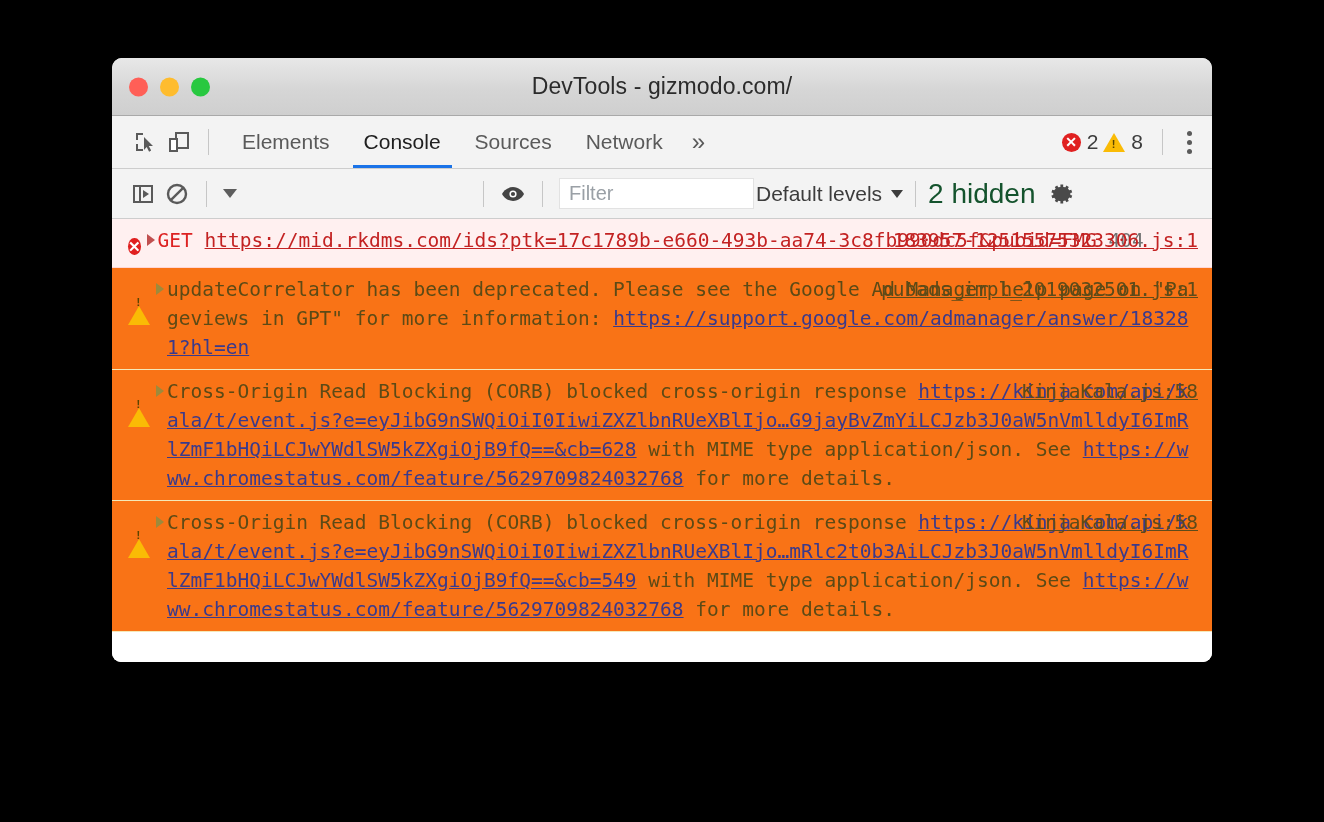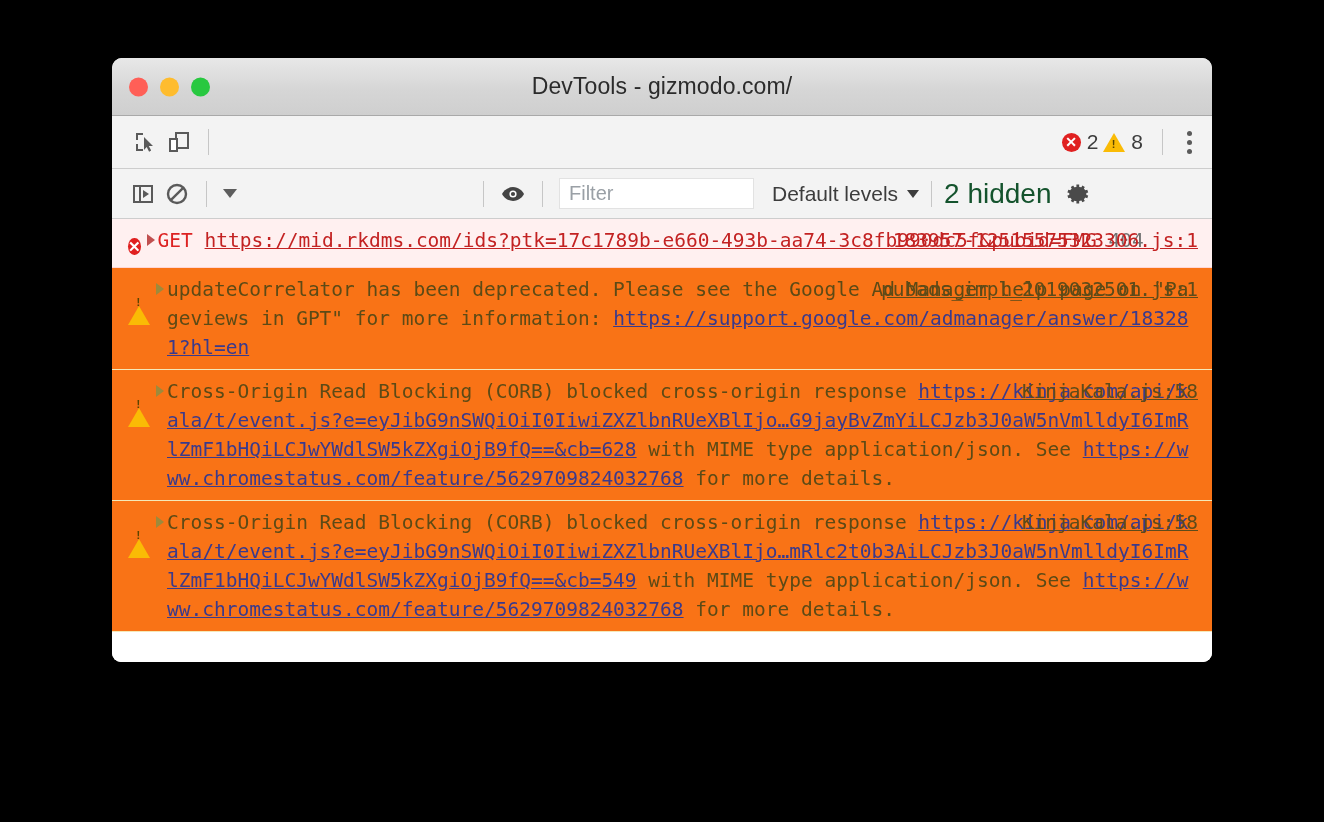--- a/index.html
+++ b/index.html
@@ -235,21 +235,21 @@
     padding: 0 9px;
     font-size: 20px;
     color: #9aa0a6;
     margin-left: 4px;
   }
 
   .levels {
     display: flex;
     align-items: center;
     gap: 9px;
-    margin-left: 18px;
+    margin-left: 2px;
     font-size: 21px;
     color: #3c3c3c;
     white-space: nowrap;
   }
   .levels .caret {
     border-top-color: #3c3c3c;
     border-left-width: 6px;
     border-right-width: 6px;
     border-top-width: 8px;
   }
@@ -388,20 +388,37 @@
         </svg>
       </div>
       <div class="icon-btn">
         <svg width="24" height="24" viewBox="0 0 24 24" aria-hidden="true">
           <rect x="9" y="3" width="12" height="15" fill="none" stroke="#5a5a5a" stroke-width="2"></rect>
           <rect x="3" y="9" width="7" height="12" fill="#ffffff" stroke="#5a5a5a" stroke-width="2"></rect>
         </svg>
       </div>
       <div class="tb-divider"></div>
 
+      <div class="tabs">
+        <div class="tab">
+          <span>Elements</span>
+        </div>
+        <div class="tab active">
+          <span>Console</span>
+        </div>
+        <div class="tab">
+          <span>Sources</span>
+        </div>
+        <div class="tab">
+          <span>Network</span>
+        </div>
+        <div class="tab more">
+          <span>»</span>
+        </div>
+      </div>
 
       <div class="tabbar-right">
         <div class="counter">
           <span class="err-badge">✕</span>
           <span class="num">2</span>
         </div>
         <div class="counter">
           <span class="warn-badge"></span>
           <span class="num">8</span>
         </div>

